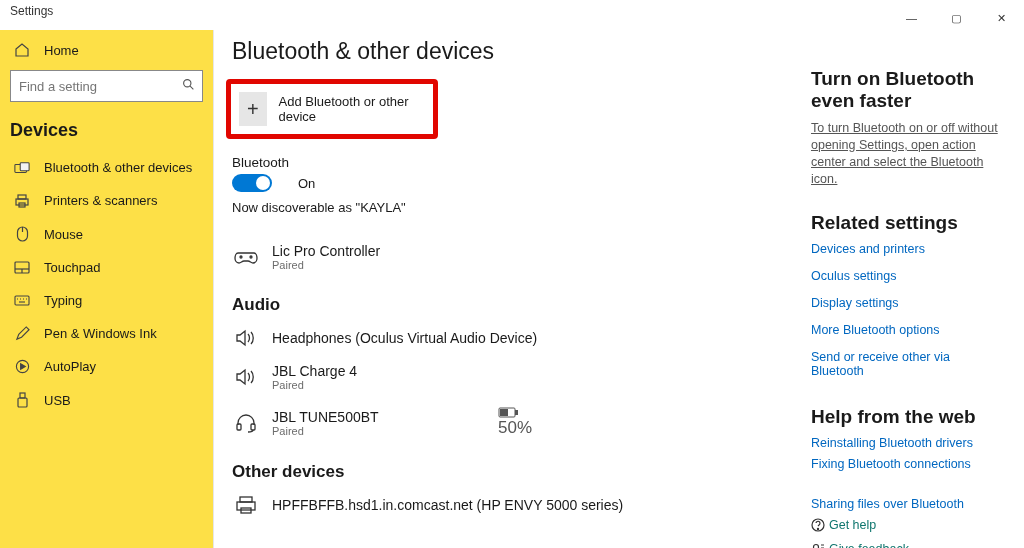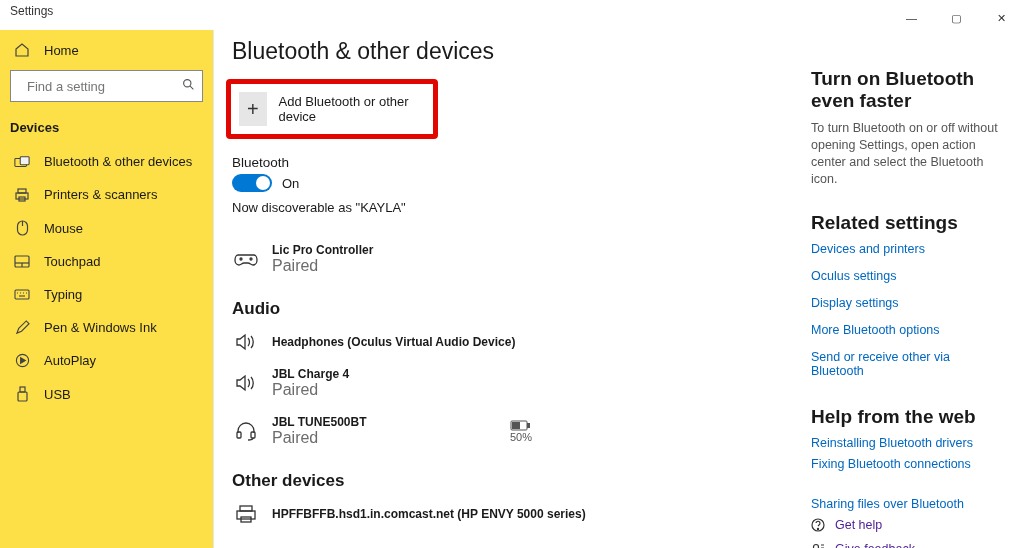--- a/index.html
+++ b/index.html
@@ -43,36 +43,36 @@
     gap: 14px;
     padding: 6px 14px 12px 14px;
     font-size: 13px;
   }
   .search-wrap { padding: 0 10px 12px 10px; }
   .search {
     width: 100%;
     height: 32px;
     border: 1px solid #888;
     background: #fff;
-    padding: 0 28px 0 16px;
+    padding: 0 28px 0 8px;
     font-size: 13px;
     font-family: inherit;
     color: #555;
   }
   .search-icon {
     position: relative;
     float: right;
     margin-top: -24px;
     margin-right: 8px;
     color: #555;
     font-size: 13px;
   }
   .group-label {
     font-weight: 600;
-    font-size: 13px;
+    font-size: 18px;
     padding: 6px 14px 10px 10px;
   }
   .nav-item {
     display: flex; align-items: center;
     gap: 14px;
     padding: 9px 14px;
     font-size: 13px;
     cursor: default;
   }
   .nav-item .ico { width: 16px; display: flex; justify-content: center; align-items: center; }
@@ -101,48 +101,48 @@
     margin-left: -6px;
     margin-bottom: 10px;
   }
   .plus-box {
     width: 34px; height: 34px;
     background: #e6e6e6;
     display: flex; align-items: center; justify-content: center;
     font-size: 20px; color: #333;
   }
   .section-label { font-size: 13.5px; margin: 6px 0 4px 0; }
-  .toggle-row { display: flex; align-items: center; gap: 10px; margin-bottom: 8px; }
+  .toggle-row { display: flex; align-items: center; gap: 26px; margin-bottom: 8px; }
   .toggle {
     width: 40px; height: 18px; border-radius: 10px;
     background: #0078d4; position: relative;
   }
   .toggle::after {
     content: ""; position: absolute; right: 2px; top: 2px;
     width: 14px; height: 14px; background: #fff; border-radius: 50%;
   }
   .disc-text { font-size: 13px; margin-bottom: 24px; }
   h2.section-head {
     font-weight: 600;
     font-size: 17px;
     margin: 12px 0 10px 0;
   }
   .device-row {
     display: flex; align-items: center;
     gap: 14px; padding: 4px 0 12px 2px;
     max-width: 520px;
   }
   .device-row .dico { width: 24px; display:flex; justify-content:center; color:#333; }
-  .device-text .dname { font-size: 12px; font-weight: bold; }
-  .device-text .dstatus { font-size: 16px; color: #6c6c6c; }
-  .battery-col { margin-left: auto; text-align: left; font-size: 11px; color: #555; padding-right: 220px; }
+  .device-text .dname { font-size: 14px; }
+  .device-text .dstatus { font-size: 11px; color: #6c6c6c; }
+  .battery-col { margin-left: auto; text-align: left; font-size: 17px; color: #555; padding-right: 220px; }
   .aside h3 { font-weight: 600; font-size: 19px; margin-bottom: 8px; }
-  .aside p { color: #555; line-height: 1.35; margin-bottom: 24px; }
+  .aside p { color: #555; line-height: 1.35; margin-bottom: 24px; text-decoration: underline; }
   .aside .link { color: #0067c0; margin-bottom: 13px; cursor: pointer; }
-  .aside .link-row { display:flex; align-items:center; gap:10px; color:#4c1d95; margin-bottom:10px;}
+  .aside .link-row { display:flex; align-items:center; gap:4px; color:#0f766e; margin-bottom:10px;}
   .aside .link-row .li { color:#333; }
   svg { display: block; }
 </style>
 </head>
 <body>
 
 <div class="titlebar">
   <span>Settings</span>
   <div class="window-controls">
     <div>—</div>

